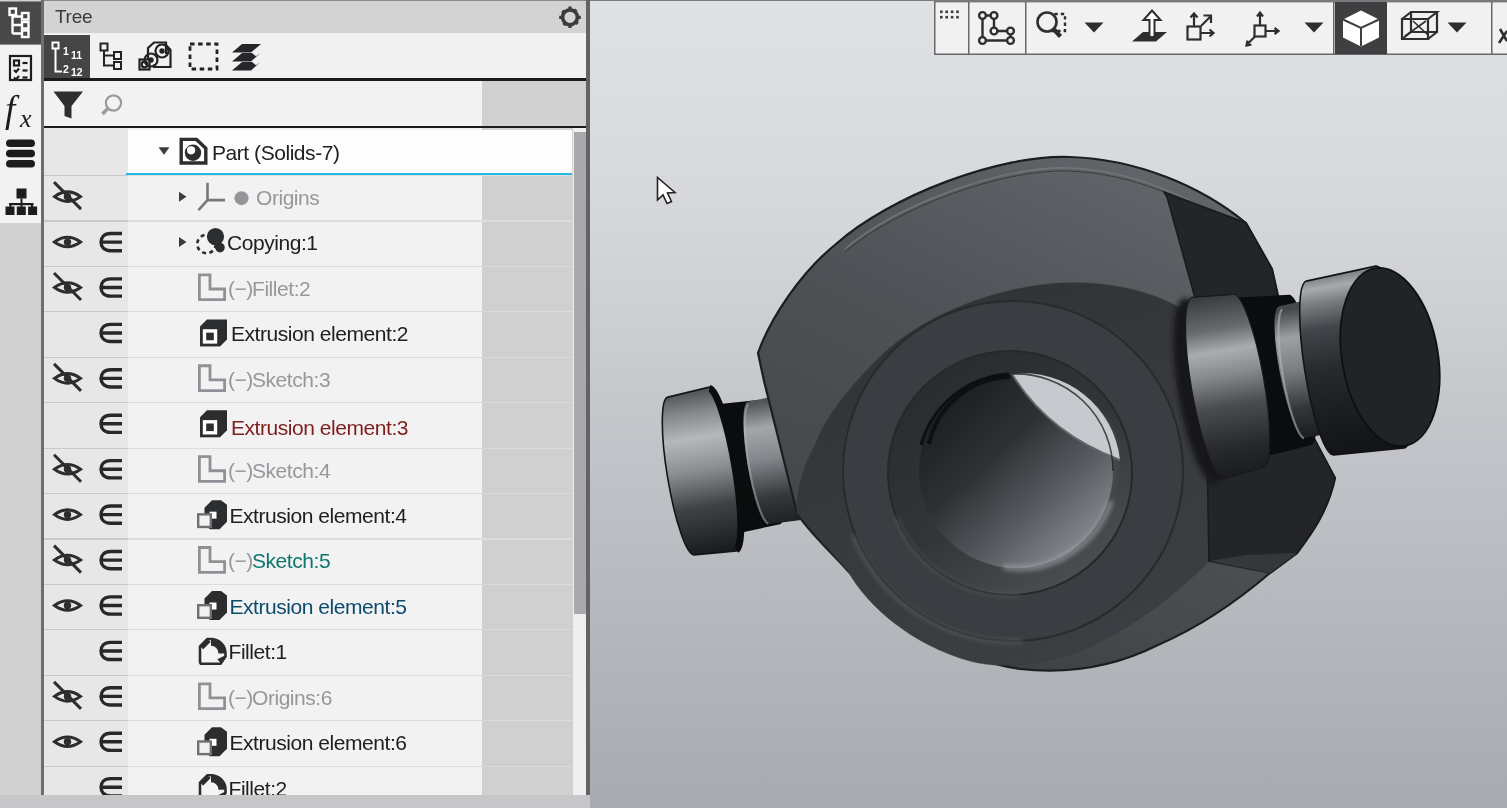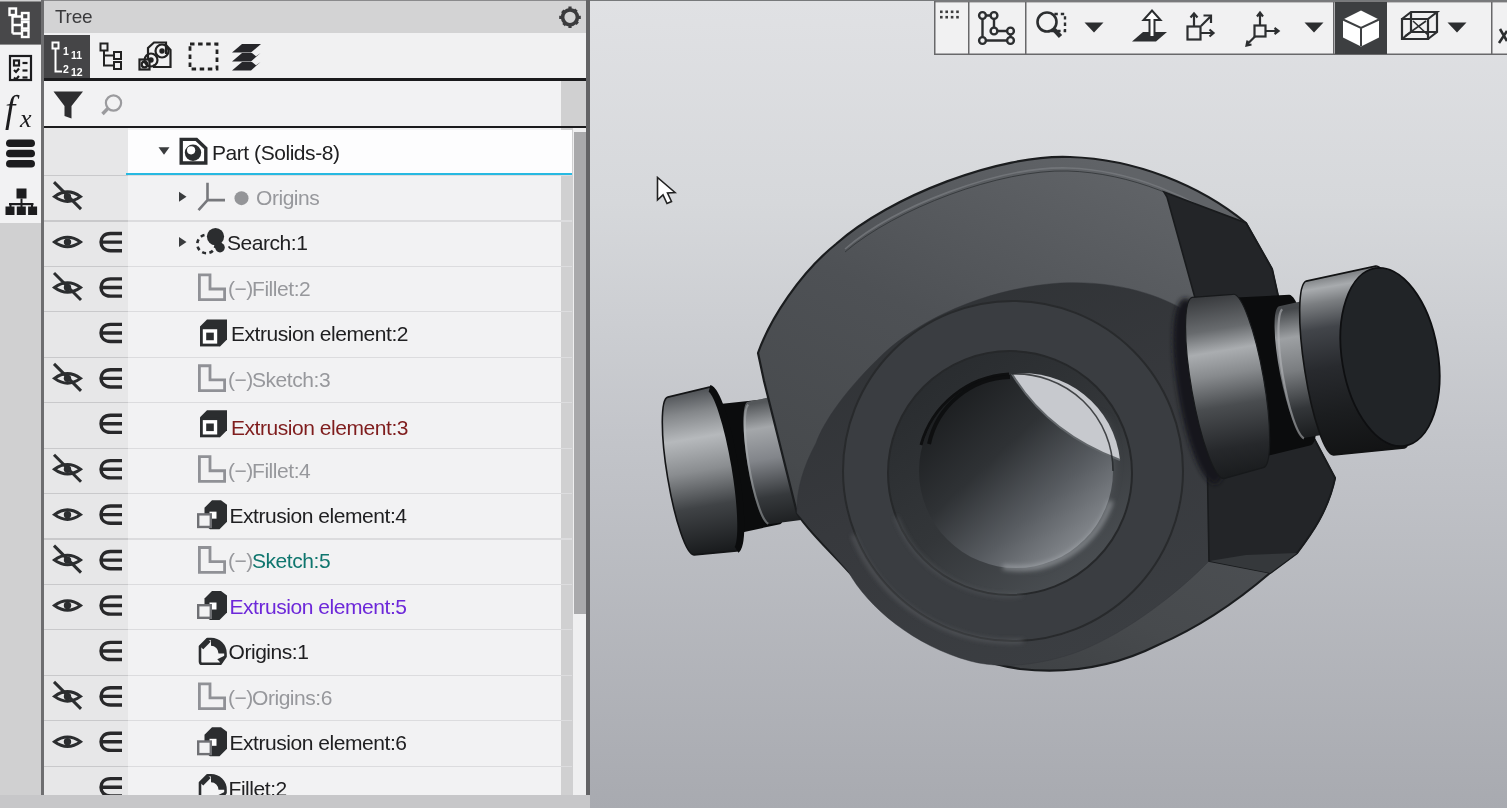--- a/index.html
+++ b/index.html
@@ -1,21 +1,21 @@
 <!DOCTYPE html>
 <html><head><meta charset="utf-8">
 <style>
 * { margin:0; padding:0; box-sizing:border-box; }
 html,body { width:1507px; height:808px; overflow:hidden;
   font-family:"Liberation Sans", sans-serif; background:#d0d0d1; }
 #viewport { position:absolute; left:590px; top:0; width:917px; height:808px; border-top:1.4px solid #77797b;
   background:linear-gradient(180deg,#e0e1e4 0%,#d6d8db 25%,#c2c4c9 55%,#a8aab0 100%); }
 #lbLite { position:absolute; left:0; top:44.5px; width:41px; height:178px; background:#f2f2f3; }
 #lbdiv { position:absolute; left:41px; top:0; width:3px; height:808px; background:#6e6e70; z-index:4; }
-#panel { position:absolute; left:44px; top:0; width:517px; height:795px; background:#f2f2f3; }
+#panel { position:absolute; left:44px; top:0; width:438px; height:795px; background:#f2f2f3; }
 #phead { position:absolute; left:0; top:0; width:542px; height:32.5px; background:#d3d3d4;
   border-top:1.2px solid #8a8a8c; }
 #phead .t { position:absolute; left:11px; top:5px; font-size:19px; color:#3a3a3c; letter-spacing:-0.3px; }
 #ptool { position:absolute; left:0; top:32.5px; width:542px; height:45.7px; background:#f1f1f2; }
 #ptool .sel { position:absolute; left:0; top:2px; width:45.5px; height:43.7px; background:#454547; }
 #pline1 { position:absolute; left:0; top:78.2px; width:542px; height:2.4px; background:#1b1b1d; }
 #psearch { position:absolute; left:0; top:80.6px; width:542px; height:45.4px; background:#fff; }
 #psearch .fcell { position:absolute; left:0; top:0; width:45.5px; height:45.4px; background:#efeff0; }
 #psearch .ph { position:absolute; left:88px; top:9px; font-size:22px; color:#a2a2a5; letter-spacing:-0.6px; }
 #pline2 { position:absolute; left:0; top:126px; width:542px; height:2.2px; background:#1b1b1d; }
@@ -323,36 +323,36 @@
 <div class="esep" style="top:402.1px"></div>
 <div class="esep" style="top:447.5px"></div>
 <div class="esep" style="top:492.9px"></div>
 <div class="esep" style="top:538.4px"></div>
 <div class="esep" style="top:583.8px"></div>
 <div class="esep" style="top:629.2px"></div>
 <div class="esep" style="top:674.7px"></div>
 <div class="esep" style="top:720.1px"></div>
 <div class="esep" style="top:765.5px"></div>
 <div id="selline"></div>
-<div class="tl" style="left:212px;top:129.5px;color:#202022">Part (Solids-8)</div>
+<div class="tl" style="left:212px;top:129.5px;color:#202022">Part (Solids-7)</div>
 <div class="tl" style="left:256px;top:174.9px;color:#97989c">Origins</div>
-<div class="tl" style="left:227px;top:220.4px;color:#202022">Search:1</div>
+<div class="tl" style="left:227px;top:220.4px;color:#202022">Copying:1</div>
 <div class="tl" style="left:228px;top:265.8px;color:#97989c">(−)</div>
 <div class="tl" style="left:252px;top:265.8px;color:#97989c">Fillet:2</div>
 <div class="tl" style="left:231px;top:311.2px;color:#202022">Extrusion element:2</div>
 <div class="tl" style="left:228px;top:356.7px;color:#97989c">(−)</div>
 <div class="tl" style="left:252px;top:356.7px;color:#97989c">Sketch:3</div>
 <div class="tl" style="left:231px;top:405px;color:#7f1d1d">Extrusion element:3</div>
 <div class="tl" style="left:228px;top:447.5px;color:#97989c">(−)</div>
-<div class="tl" style="left:252px;top:447.5px;color:#97989c">Fillet:4</div>
+<div class="tl" style="left:252px;top:447.5px;color:#97989c">Sketch:4</div>
 <div class="tl" style="left:229.5px;top:493.0px;color:#202022">Extrusion element:4</div>
 <div class="tl" style="left:228px;top:538.4px;color:#97989c">(−)</div>
 <div class="tl" style="left:252px;top:538.4px;color:#0f766e">Sketch:5</div>
-<div class="tl" style="left:229.5px;top:583.8px;color:#6d28d9">Extrusion element:5</div>
-<div class="tl" style="left:228.5px;top:629.2px;color:#202022">Origins:1</div>
+<div class="tl" style="left:229.5px;top:583.8px;color:#0c4a6e">Extrusion element:5</div>
+<div class="tl" style="left:228.5px;top:629.2px;color:#202022">Fillet:1</div>
 <div class="tl" style="left:228px;top:674.7px;color:#97989c">(−)</div>
 <div class="tl" style="left:252px;top:674.7px;color:#97989c">Origins:6</div>
 <div class="tl" style="left:229.5px;top:720.1px;color:#202022">Extrusion element:6</div>
 <div class="tl" style="left:228.5px;top:765.5px;color:#202022">Fillet:2</div>
 
 <svg width="590" height="795" style="position:absolute;left:0;top:0;z-index:5" xmlns="http://www.w3.org/2000/svg">
 <g transform="translate(570,17.3)" fill="#3b3b3d">
  <path d="M -1.6 -10.8 H 1.6 V -7 H -1.6 Z M -1.6 10.8 H 1.6 V 7 H -1.6 Z M 7 -1.6 H 10.8 V 1.6 H 7 Z M -7 -1.6 H -10.8 V 1.6 H -7 Z
  M 5.1 -8.9 L 7.7 -6.6 L 5.4 -4.1 L 2.9 -6.4 Z M -5.1 8.9 L -7.7 6.6 L -5.4 4.1 L -2.9 6.4 Z
  M 8.9 5.1 L 6.6 7.7 L 4.1 5.4 L 6.4 2.9 Z M -8.9 -5.1 L -6.6 -7.7 L -4.1 -5.4 L -6.4 -2.9 Z"></path>

